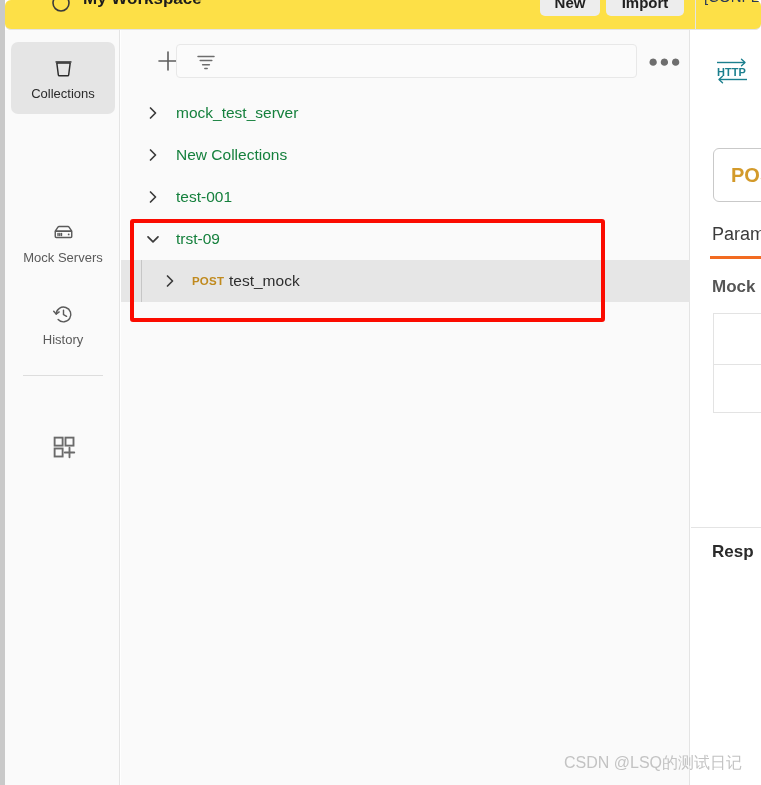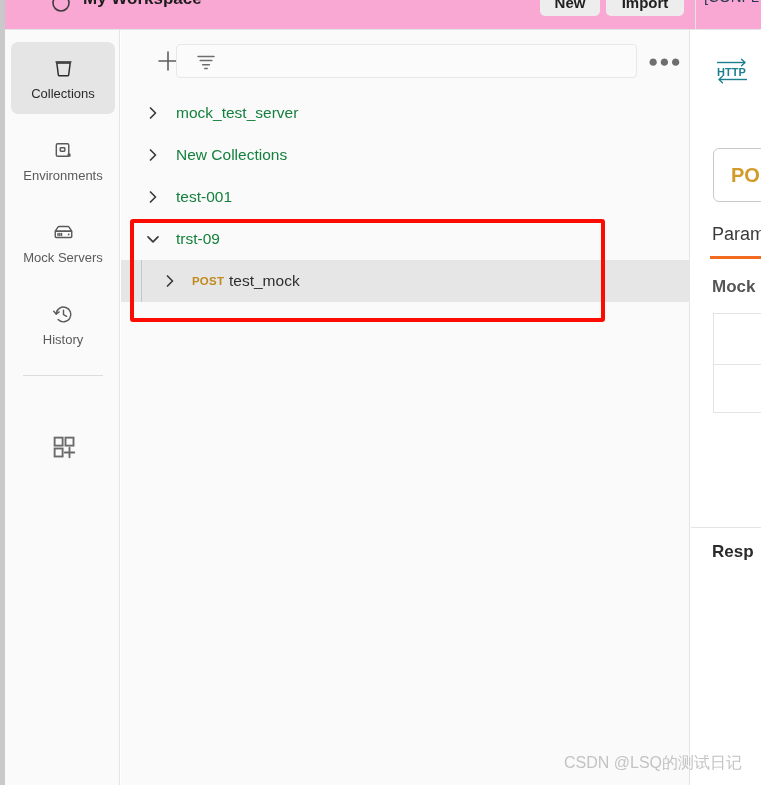--- a/index.html
+++ b/index.html
@@ -15,22 +15,23 @@
 
   
   .edge-strip {
     position: absolute; left: 0; top: 0; width: 5px; height: 785px;
     background: #c9c9c9;
   }
 
   
   .topbar {
     position: absolute; left: 5px; top: 0; width: 756px; height: 30px;
-    background: #f9a8d4;
+    background: #fde047;
     border-bottom: 1px solid #e4e4e4;
+    border-radius: 6px;
   }
   .ws-icon {
     position: absolute; left: 45px; top: -8px; width: 22px; height: 22px;
     color: #3a3a3a;
   }
   .ws-title {
     position: absolute; left: 78px; top: -11px;
     font-size: 17px; font-weight: 600; color: #1c1c1c;
     white-space: nowrap;
   }
@@ -235,30 +236,20 @@
     <div class="rail-item active" style="top:12px;">
       <span>
         <svg viewBox="0 0 24 24" width="23" height="23" fill="none" stroke="currentColor" stroke-width="1.5" stroke-linejoin="round">
           <path d="M5 6.2 L19 6.2 L17.4 18.6 Q17.3 19.6 16.3 19.6 L7.7 19.6 Q6.7 19.6 6.6 18.6 Z"></path>
           <line x1="4.2" y1="5.1" x2="19.8" y2="5.1" stroke-linecap="round"></line>
         </svg>
       </span>
       <span class="lbl">Collections</span>
     </div>
 
-    <div class="rail-item" style="top:94px;">
-      <span>
-        <svg viewBox="0 0 24 24" width="23" height="23" fill="none" stroke="currentColor" stroke-width="1.5">
-          <rect x="4.5" y="5" width="13" height="13" rx="1.4"></rect>
-          <rect x="8.6" y="9.1" width="4.8" height="3.6" rx="0.7"></rect>
-          <rect x="16.2" y="15.2" width="3.2" height="3.2" rx="0.5" fill="currentColor" stroke="none"></rect>
-        </svg>
-      </span>
-      <span class="lbl">Environments</span>
-    </div>
 
     <div class="rail-item" style="top:176px;">
       <span>
         <svg viewBox="0 0 24 24" width="23" height="23" fill="none" stroke="currentColor" stroke-width="1.5" stroke-linejoin="round">
           <path d="M3.4 10.6 L6.2 6.4 Q6.6 5.8 7.4 5.8 L16.6 5.8 Q17.4 5.8 17.8 6.4 L20.6 10.6 Z"></path>
           <rect x="3.4" y="10.6" width="17.2" height="6.6" rx="1"></rect>
           <line x1="6.3" y1="13" x2="6.3" y2="15.2" stroke-linecap="round"></line>
           <line x1="8.1" y1="13" x2="8.1" y2="15.2" stroke-linecap="round"></line>
           <line x1="9.9" y1="13" x2="9.9" y2="15.2" stroke-linecap="round"></line>
           <circle cx="17.4" cy="14" r="0.95" fill="currentColor" stroke="none"></circle>

